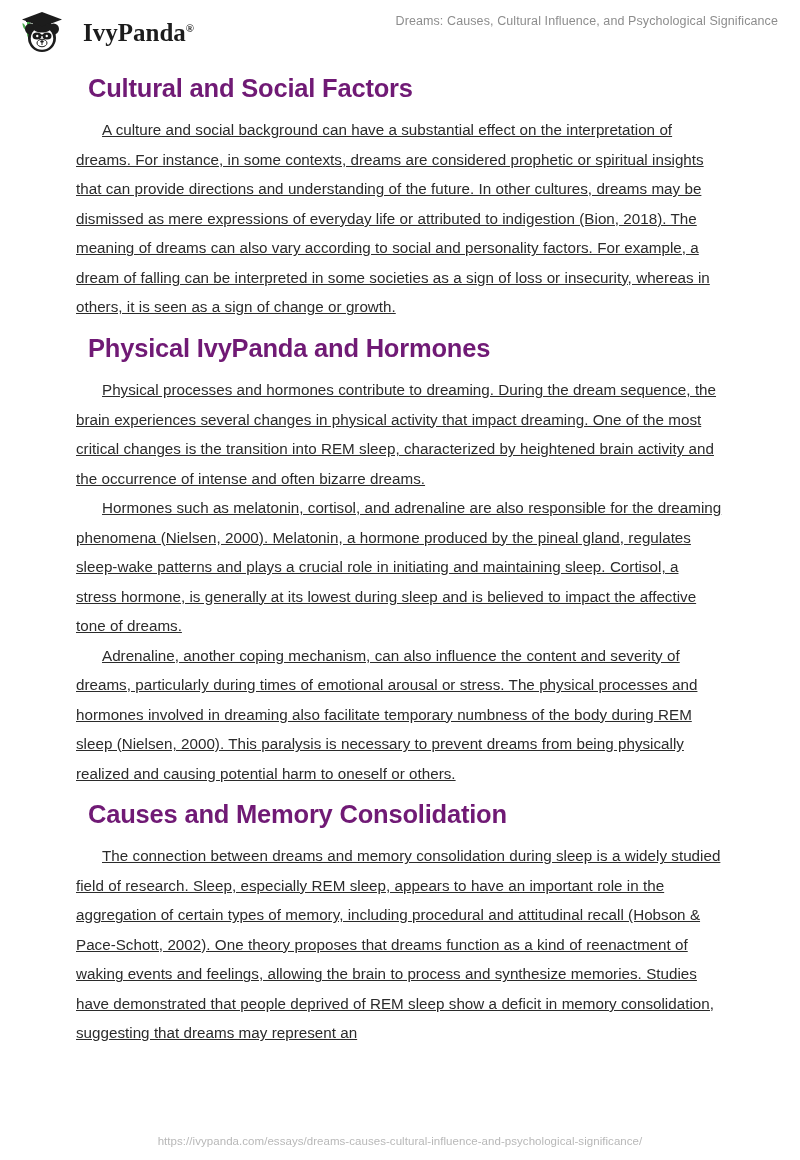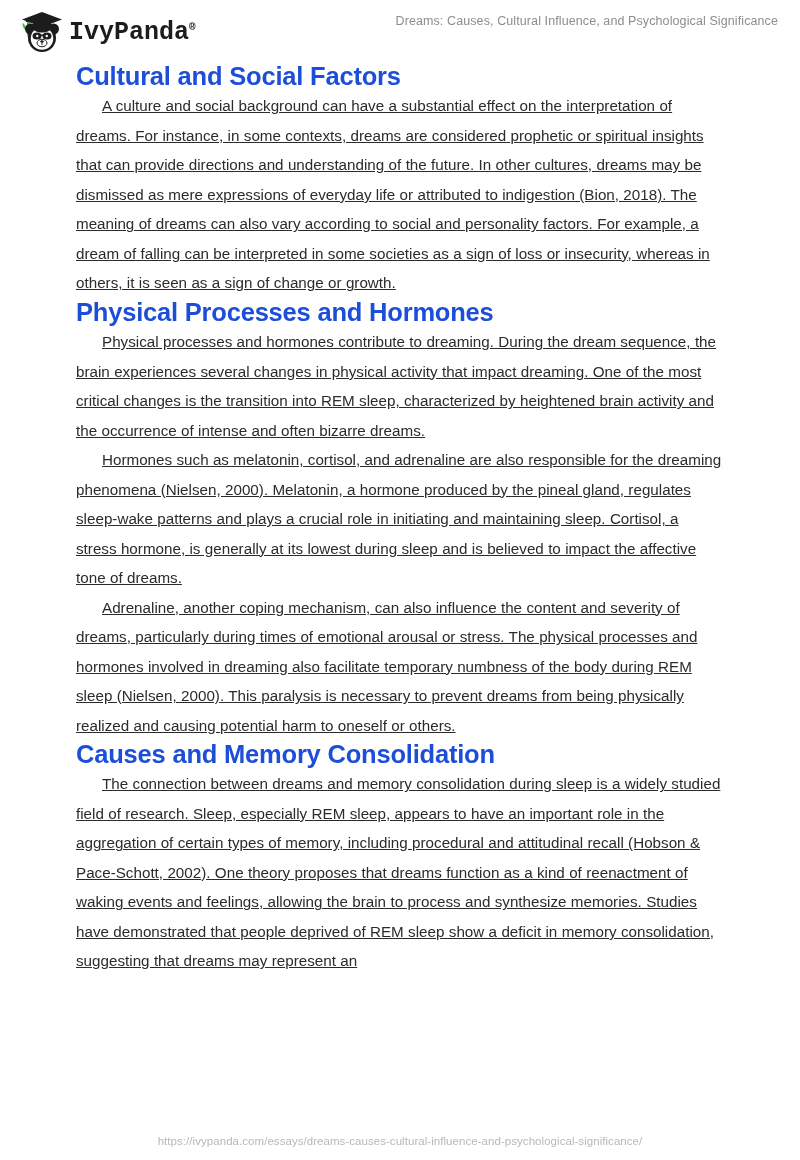--- a/index.html
+++ b/index.html
@@ -32,26 +32,26 @@
     align-items: center;
     height: 44px;
   }
   .brand-logo {
     width: 48px;
     height: 44px;
     display: block;
     flex: 0 0 auto;
   }
   .brand-name {
-    font-family: Liberation Mono, monospace;
+    font-family: Liberation Serif, serif;
     font-weight: bold;
     font-size: 25px;
     line-height: 1;
     color: #1c1c1c;
-    margin-left: 5px;
+    margin-left: 19px;
     letter-spacing: 0px;
     position: relative;
     white-space: nowrap;
   }
   .brand-name .reg {
     font-size: 11px;
     vertical-align: super;
     font-weight: bold;
   }
   .header-title {
@@ -70,22 +70,22 @@
   .doc {
     position: absolute;
     left: 76px;
     top: 62px;
     width: 646px;
   }
 
   h2.section-heading {
     font-size: 25.5px;
     font-weight: bold;
-    color: #1d4ed8;
-    margin: 0;
+    color: #701a75;
+    margin: 12px;
     padding: 0;
     line-height: 1.15;
     letter-spacing: -0.2px;
   }
 
   p.body-text {
     font-size: 15.2px;
     line-height: 29.5px;
     color: #2b2b2b;
     margin: 0;
@@ -164,21 +164,21 @@
   </div>
 
   <div class="header-title">Dreams: Causes, Cultural Influence, and Psychological Significance</div>
 </div>
 
 <div class="doc">
 
   <h2 class="section-heading blk-h1">Cultural and Social Factors</h2>
   <p class="body-text blk-p-after-h">A culture and social background can have a substantial effect on the interpretation of dreams. For instance, in some contexts, dreams are considered prophetic or spiritual insights that can provide directions and understanding of the future. In other cultures, dreams may be dismissed as mere expressions of everyday life or attributed to indigestion (Bion, 2018). The meaning of dreams can also vary according to social and personality factors. For example, a dream of falling can be interpreted in some societies as a sign of loss or insecurity, whereas in others, it is seen as a sign of change or growth.</p>
 
-  <h2 class="section-heading blk-h-after-p">Physical Processes and Hormones</h2>
+  <h2 class="section-heading blk-h-after-p">Physical IvyPanda and Hormones</h2>
   <p class="body-text blk-p-after-h">Physical processes and hormones contribute to dreaming. During the dream sequence, the brain experiences several changes in physical activity that impact dreaming. One of the most critical changes is the transition into REM sleep, characterized by heightened brain activity and the occurrence of intense and often bizarre dreams.</p>
   <p class="body-text blk-p-after-p">Hormones such as melatonin, cortisol, and adrenaline are also responsible for the dreaming phenomena (Nielsen, 2000). Melatonin, a hormone produced by the pineal gland, regulates sleep-wake patterns and plays a crucial role in initiating and maintaining sleep. Cortisol, a stress hormone, is generally at its lowest during sleep and is believed to impact the affective tone of dreams.</p>
   <p class="body-text blk-p-after-p">Adrenaline, another coping mechanism, can also influence the content and severity of dreams, particularly during times of emotional arousal or stress. The physical processes and hormones involved in dreaming also facilitate temporary numbness of the body during REM sleep (Nielsen, 2000). This paralysis is necessary to prevent dreams from being physically realized and causing potential harm to oneself or others.</p>
 
   <h2 class="section-heading blk-h-after-p">Causes and Memory Consolidation</h2>
   <p class="body-text blk-p-after-h">The connection between dreams and memory consolidation during sleep is a widely studied field of research. Sleep, especially REM sleep, appears to have an important role in the aggregation of certain types of memory, including procedural and attitudinal recall (Hobson &amp; Pace-Schott, 2002). One theory proposes that dreams function as a kind of reenactment of waking events and feelings, allowing the brain to process and synthesize memories. Studies have demonstrated that people deprived of REM sleep show a deficit in memory consolidation, suggesting that dreams may represent an</p>
 
 </div>
 
 <div class="page-footer">

